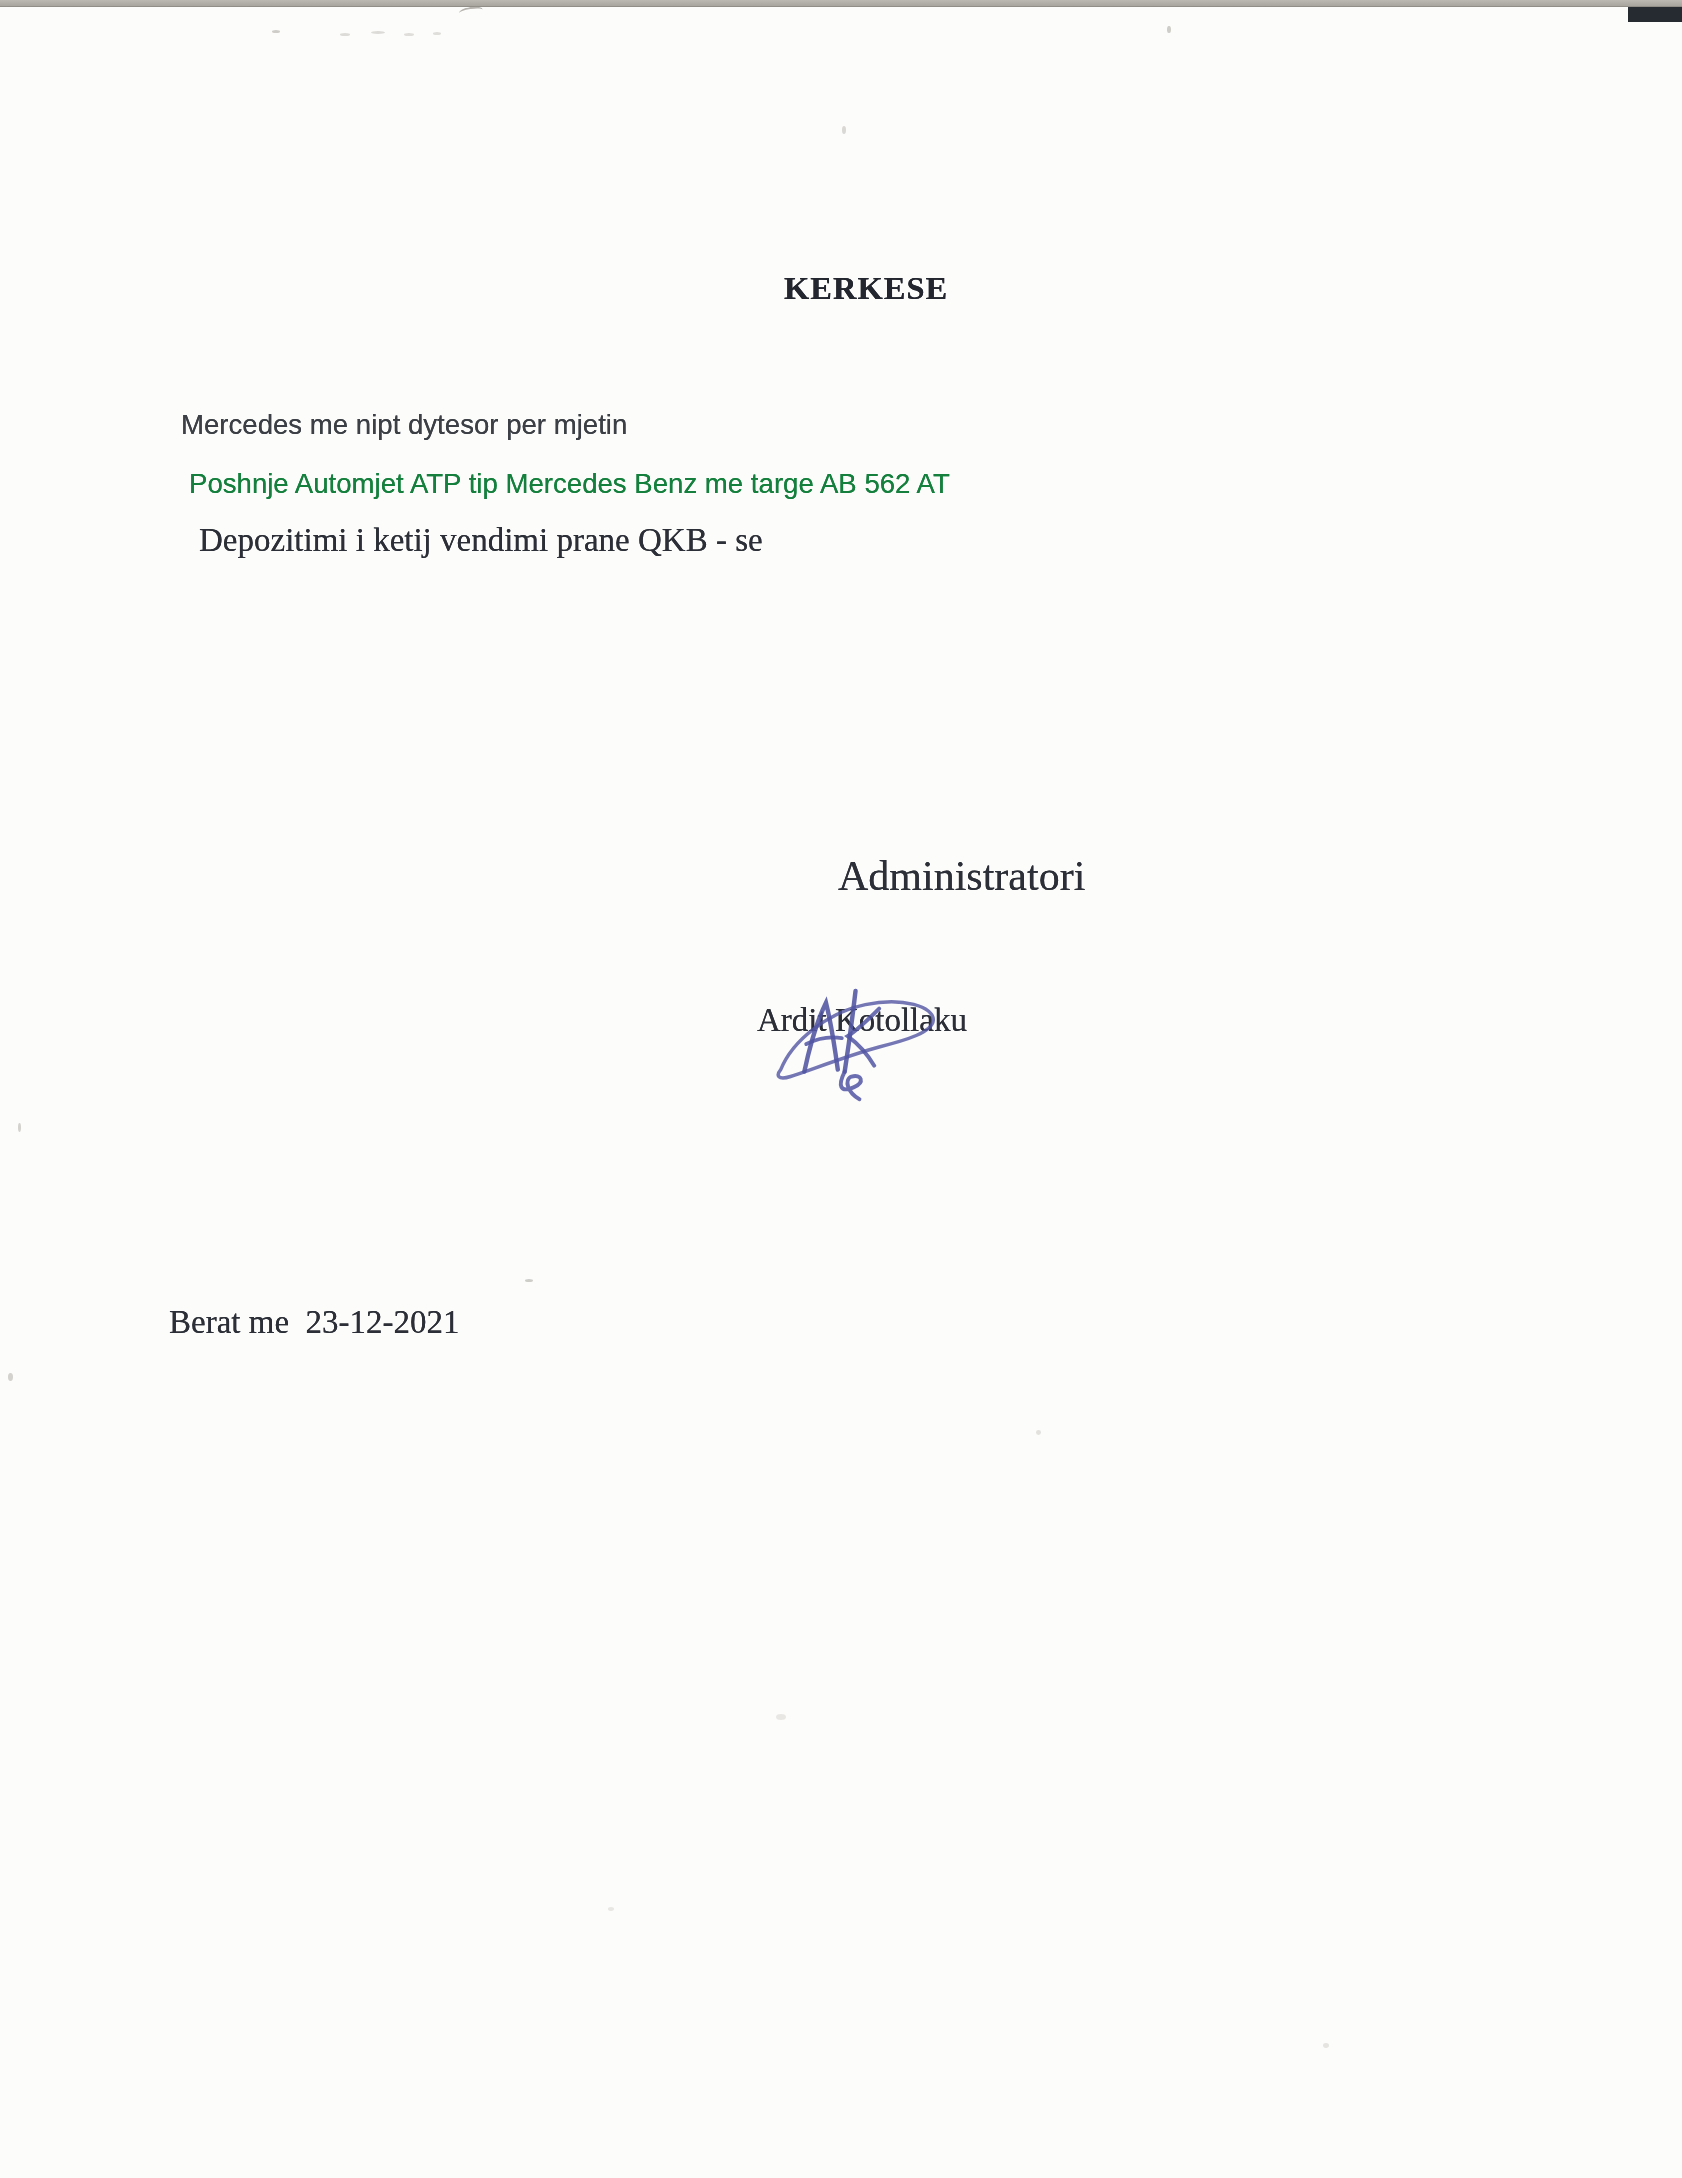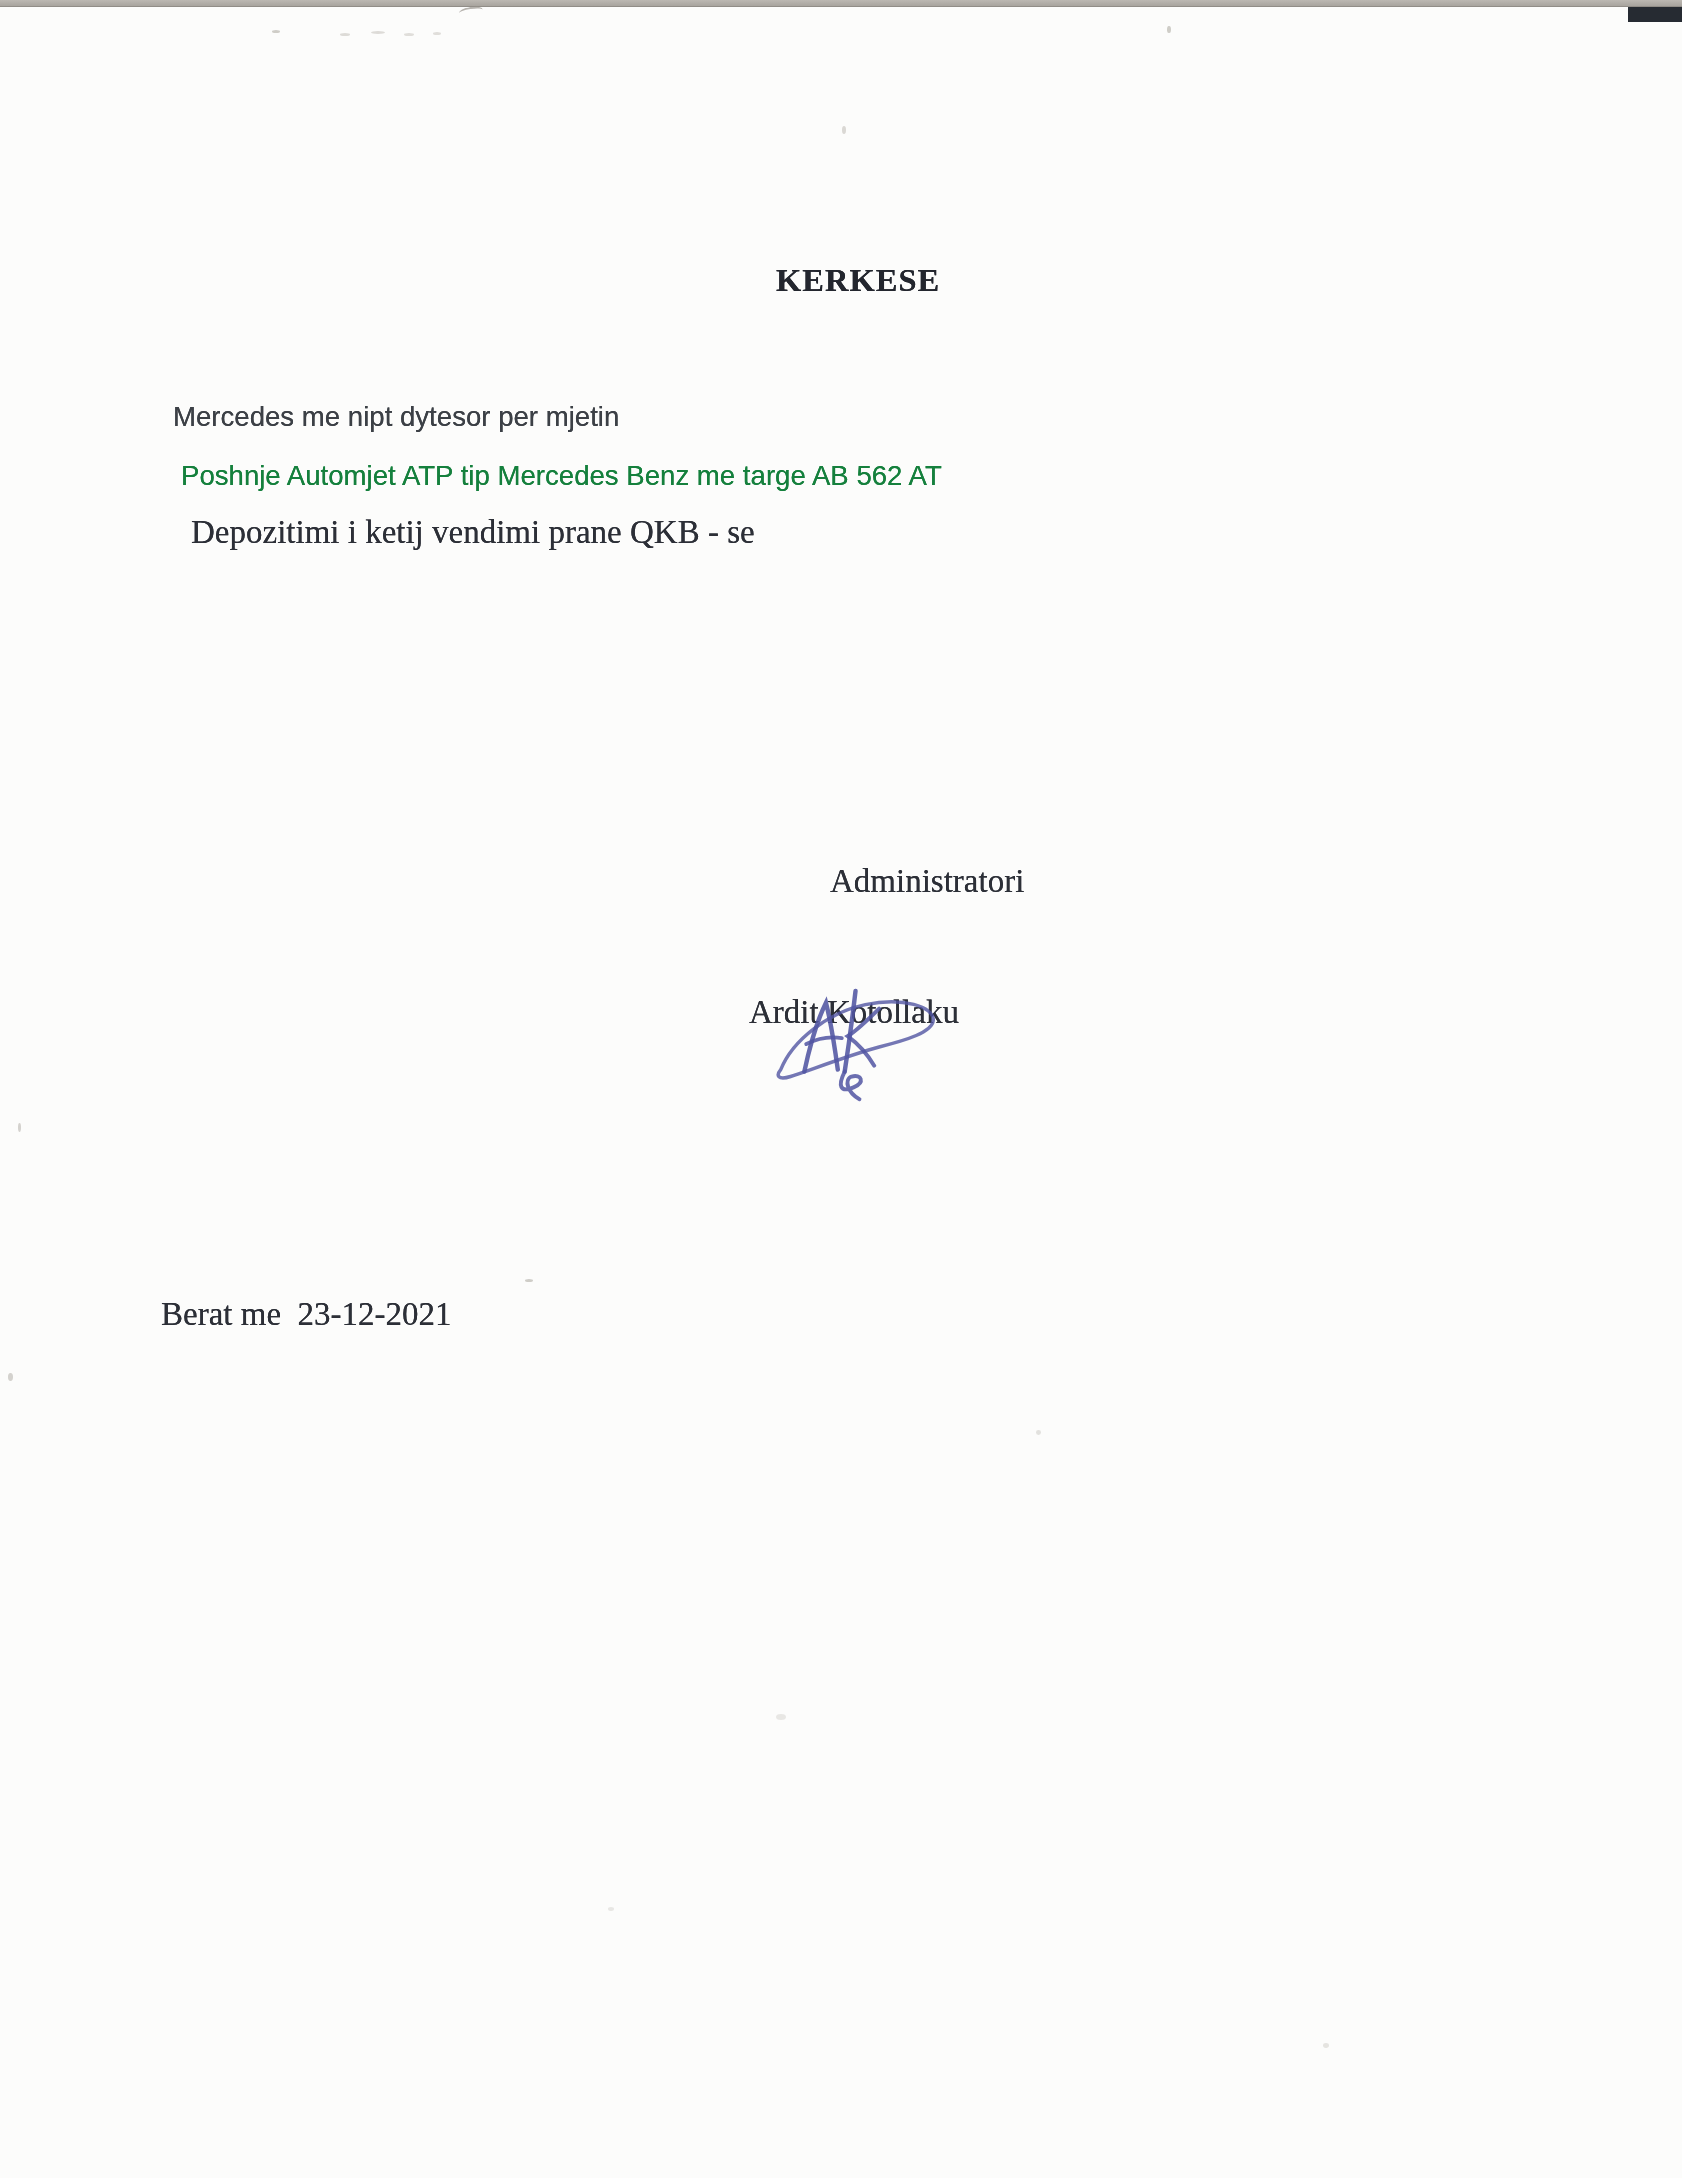--- a/index.html
+++ b/index.html
@@ -6,21 +6,21 @@
   .page {
     position: relative;
     width: 1683px;
     height: 2178px;
     background: #fcfcfb;
     overflow: hidden;
     font-family: "Liberation Serif", serif;
     color: #2c2f37;
   }
   .page * { box-sizing: border-box; }
-  .abs { position: absolute; margin: 0; }
+  .abs { position: absolute; margin: 8px; }
   .keep-spaces { white-space: pre; }
 
   
   .scan-strip {
     position: absolute; top: 0; left: 0; width: 100%; height: 6.9px;
     background: linear-gradient(#bcb8b2, #a8a49e);
     border-bottom: 1px solid #918d87;
   }
   .corner-bar {
     position: absolute; top: 6.9px; left: 1628px; width: 54px; height: 14.8px;
@@ -53,21 +53,21 @@
     left: 173px; top: 403px;
     font-family: "Liberation Sans", sans-serif;
     font-size: 27.6px; color: #3c4046;
   }
   .line3 {
     left: 181px; top: 462px;
     font-family: "Liberation Sans", sans-serif;
     font-size: 27.6px; color: #15803d;
   }
   .line4 { left: 191px; top: 516px; font-size: 33px; text-align: center; }
-  .role  { left: 830px; top: 865px; font-size: 33px; }
+  .role  { left: 830px; top: 847px; font-size: 42px; }
   .name  { left: 749px; top: 996px; font-size: 33px; }
   .signature { position: absolute; left: 763px; top: 983px; width: 187px; height: 126px; }
   .footer { left: 161px; top: 1298px; font-size: 33px; }
 </style>
 </head>
 <body>
 
 <div class="page">
 
   <div class="scan-strip"></div>

